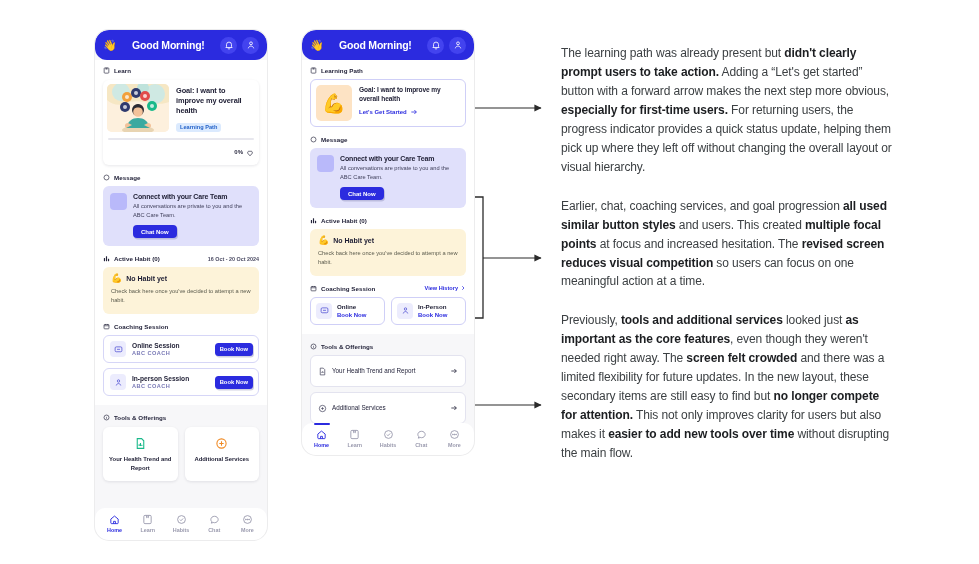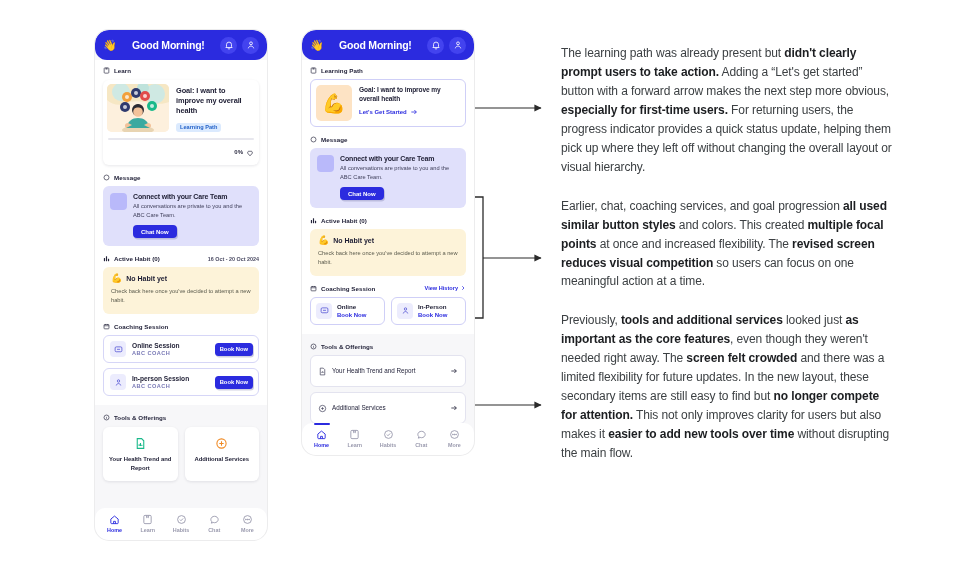--- a/index.html
+++ b/index.html
@@ -689,15 +689,15 @@
           <circle cx="12" cy="12" r=".9" fill="#9a9aae"></circle>
           <circle cx="15.5" cy="12" r=".9" fill="#9a9aae"></circle>
         </svg>
       <span class="bnav-lbl">More</span>
     </div>
   </div>
 </div>
 
 <div class="notes">
   <div class="note" id="note-0"><span>The learning path was already present but </span><b>didn't clearly prompt users to take action.</b><span> Adding a “Let's get started” button with a forward arrow makes the next step more obvious, </span><b>especially for first-time users.</b><span> For returning users, the progress indicator provides a quick status update, helping them pick up where they left off without changing the overall layout or visual hierarchy.</span></div>
-  <div class="note" id="note-1"><span>Earlier, chat, coaching services, and goal progression </span><b>all used similar button styles</b><span> and colors. This created </span><b>multiple focal points</b><span> at once and increased flexibility. The </span><b>revised screen reduces visual competition</b><span> so users can focus on one meaningful action at a time.</span></div>
+  <div class="note" id="note-1"><span>Earlier, chat, coaching services, and goal progression </span><b>all used similar button styles</b><span> and users. This created </span><b>multiple focal points</b><span> at focus and increased hesitation. The </span><b>revised screen reduces visual competition</b><span> so users can focus on one meaningful action at a time.</span></div>
   <div class="note" id="note-2"><span>Previously, </span><b>tools and additional services</b><span> looked just </span><b>as important as the core features</b><span>, even though they weren't needed right away. The </span><b>screen felt crowded</b><span> and there was a limited flexibility for future updates. In the new layout, these secondary items are still easy to find but </span><b>no longer compete for attention.</b><span> This not only improves clarity for users but also makes it </span><b>easier to add new tools over time</b><span> without disrupting the main flow.</span></div>
 </div>
 
 </body></html>

